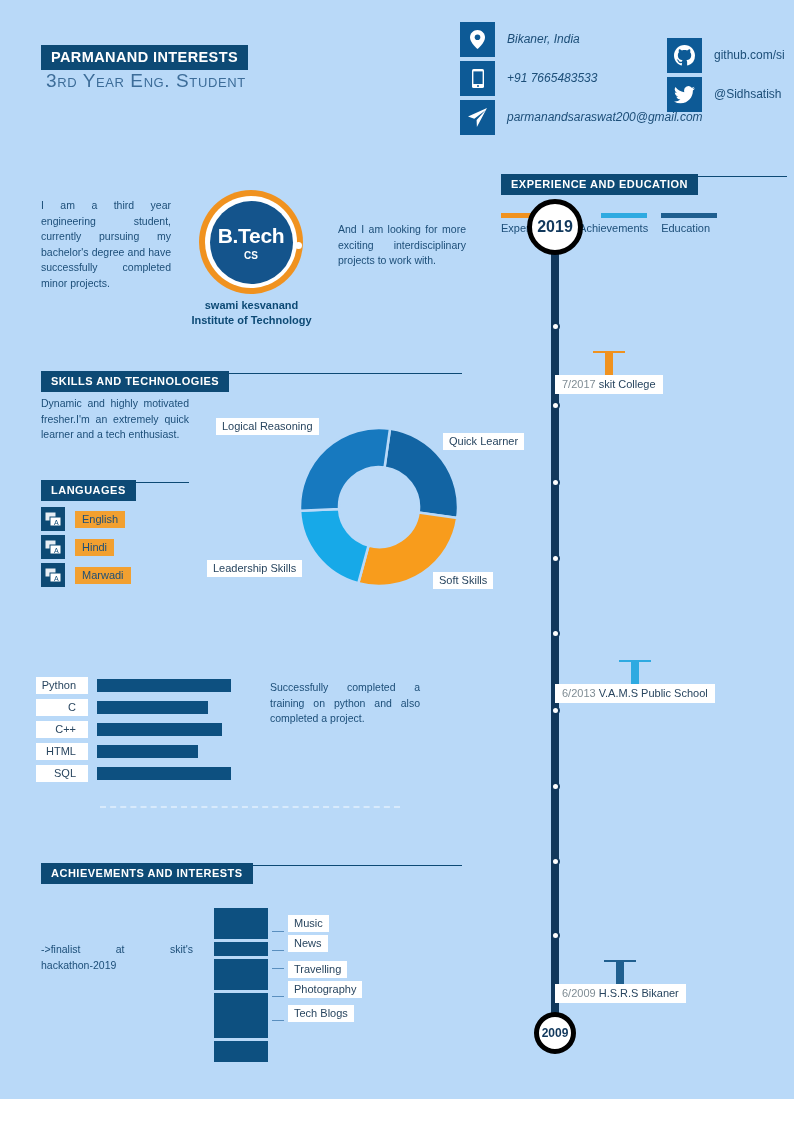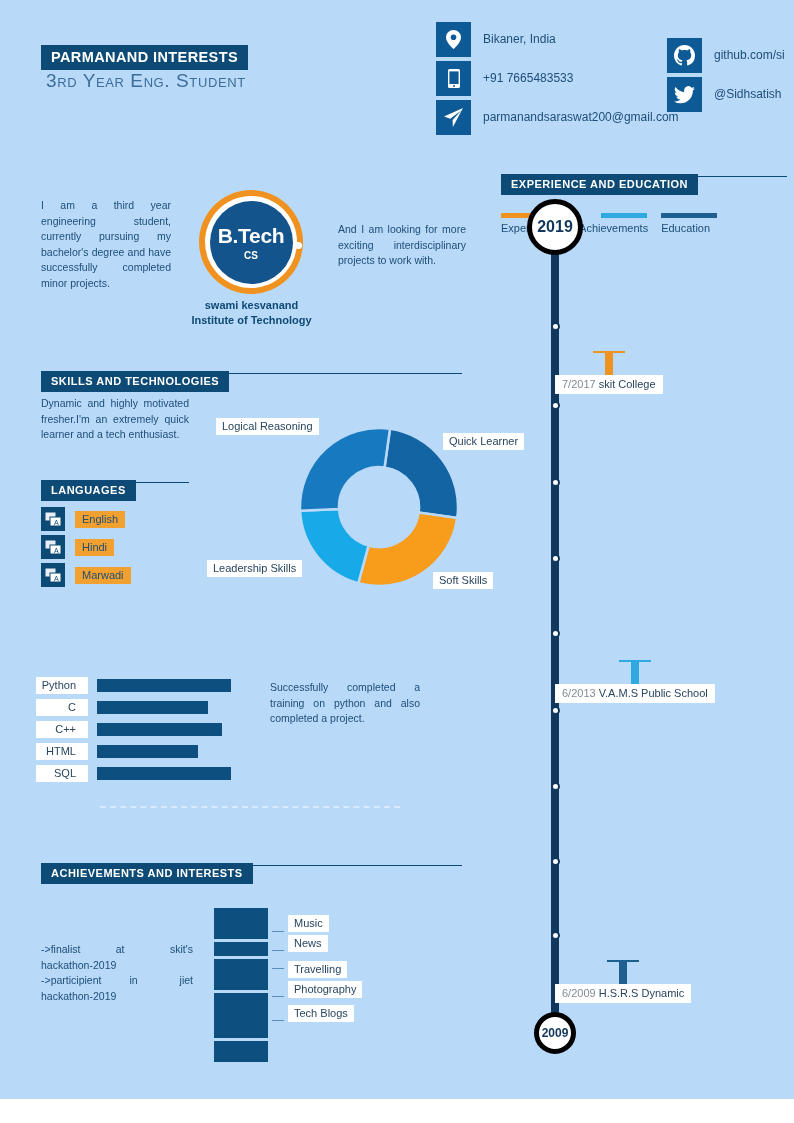--- a/index.html
+++ b/index.html
@@ -25,21 +25,21 @@
     background: #0d4a75; color: #ffffff;
     font-size: 14.5px; font-weight: bold; letter-spacing: .4px;
     padding: 4px 10px 5px 10px;
   }
   .name-sub {
     position: absolute; left: 46px; top: 70px;
     color: #3d6d99; font-size: 19px; font-variant: small-caps;
     letter-spacing: .6px; white-space: nowrap;
   }
 
-  .contact-col { position: absolute; left: 436px; top: 22px; }
+  .contact-col { position: absolute; left: 460px; top: 22px; font-style: italic; }
   .contact-row { display: flex; align-items: flex-start; height: 39px; }
   .cbox {
     width: 35px; height: 35px; background: #0d5a96;
     display: flex; align-items: center; justify-content: center;
     flex: none;
   }
   .cbox svg { display: block; }
   .ctext {
     color: #1c4e78; font-size: 12px; margin-left: 12px;
     line-height: 35px; white-space: nowrap;
@@ -368,21 +368,20 @@
     </div>
   <div class="ptext">Successfully completed a training on python and also completed a project.</div>
   <div class="dash-divider"></div>
 
   <div class="sec sec-ach">
     <div class="lbl">ACHIEVEMENTS AND INTERESTS</div>
     <div class="rule"></div>
   </div>
   <div class="ach-text">
     <span>-&gt;finalist&nbsp;&nbsp;&nbsp;&nbsp;&nbsp;&nbsp; at &nbsp;&nbsp;&nbsp;&nbsp;&nbsp;&nbsp;&nbsp; skit's hackathon-2019</span><br>
-    <span>-&gt;participient &nbsp;&nbsp; in &nbsp;&nbsp;&nbsp;&nbsp; jiet hackathon-2019</span>
   </div>
   <div class="interest-stack">
       <div class="interest-seg" style="height: 31px;"></div>
       <div class="interest-seg" style="height: 14px;"></div>
       <div class="interest-seg" style="height: 31px;"></div>
       <div class="interest-seg" style="height: 45px;"></div>
       <div class="interest-seg" style="height: 21px;"></div>
     </div>
   <div id="interest-annotations">
       <div class="interest-lead" style="left: 272px; top: 931px;"></div>
@@ -435,21 +434,21 @@
         <div class="tl-pill"><span class="tl-date">7/2017 </span><span>skit College</span></div>
       </div>
       <div class="tl-event" style="left: 555px; top: 660px;">
         <div class="tl-conn" style="width: 32px; background: rgb(46, 170, 225);"></div>
         <div class="tl-marker" style="background: rgb(46, 170, 225);"></div>
         <div class="tl-pill"><span class="tl-date">6/2013 </span><span>V.A.M.S Public School</span></div>
       </div>
       <div class="tl-event" style="left: 555px; top: 960px;">
         <div class="tl-conn" style="width: 32px; background: rgb(31, 95, 143);"></div>
         <div class="tl-marker" style="background: rgb(31, 95, 143);"></div>
-        <div class="tl-pill"><span class="tl-date">6/2009 </span><span>H.S.R.S Dynamic</span></div>
+        <div class="tl-pill"><span class="tl-date">6/2009 </span><span>H.S.R.S Bikaner</span></div>
       </div>
     </div>
 
   <div class="tl-circle tl-circle-top">2019</div>
   <div class="tl-circle tl-circle-bot">2009</div>
 
   <div class="bottom-strip"></div>
 </div>
 
 </body></html>

